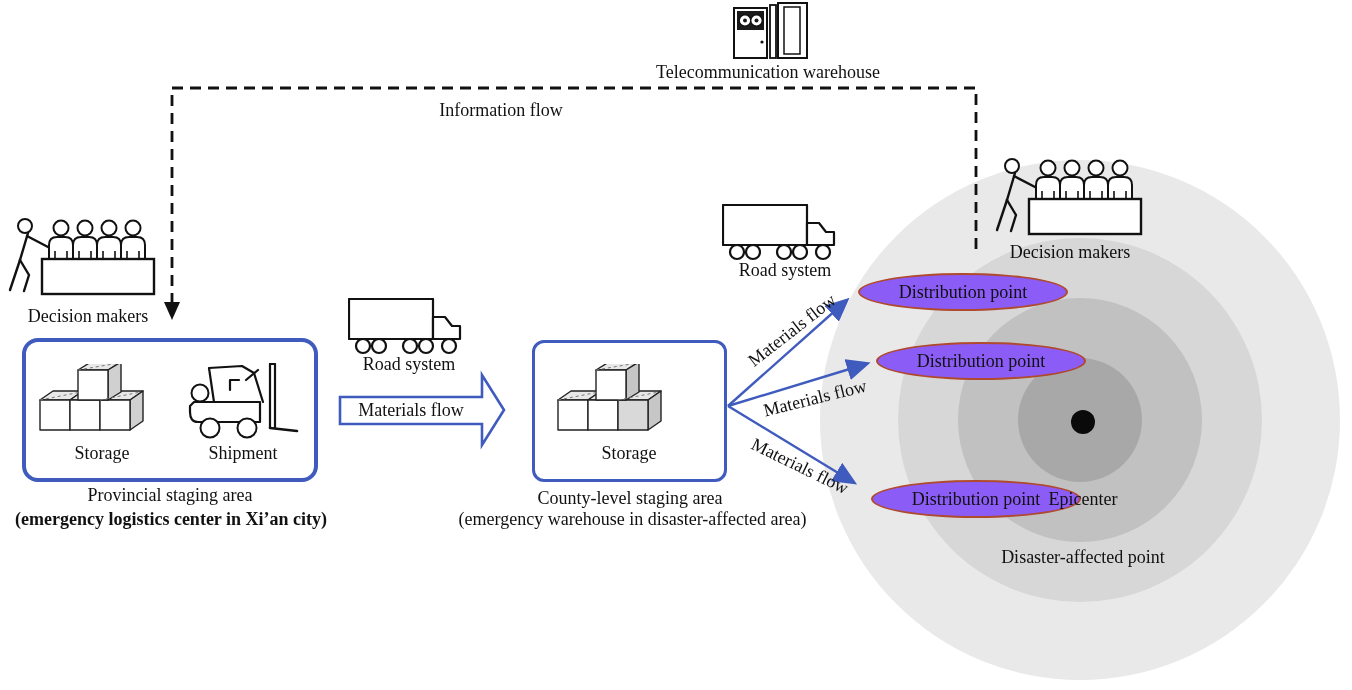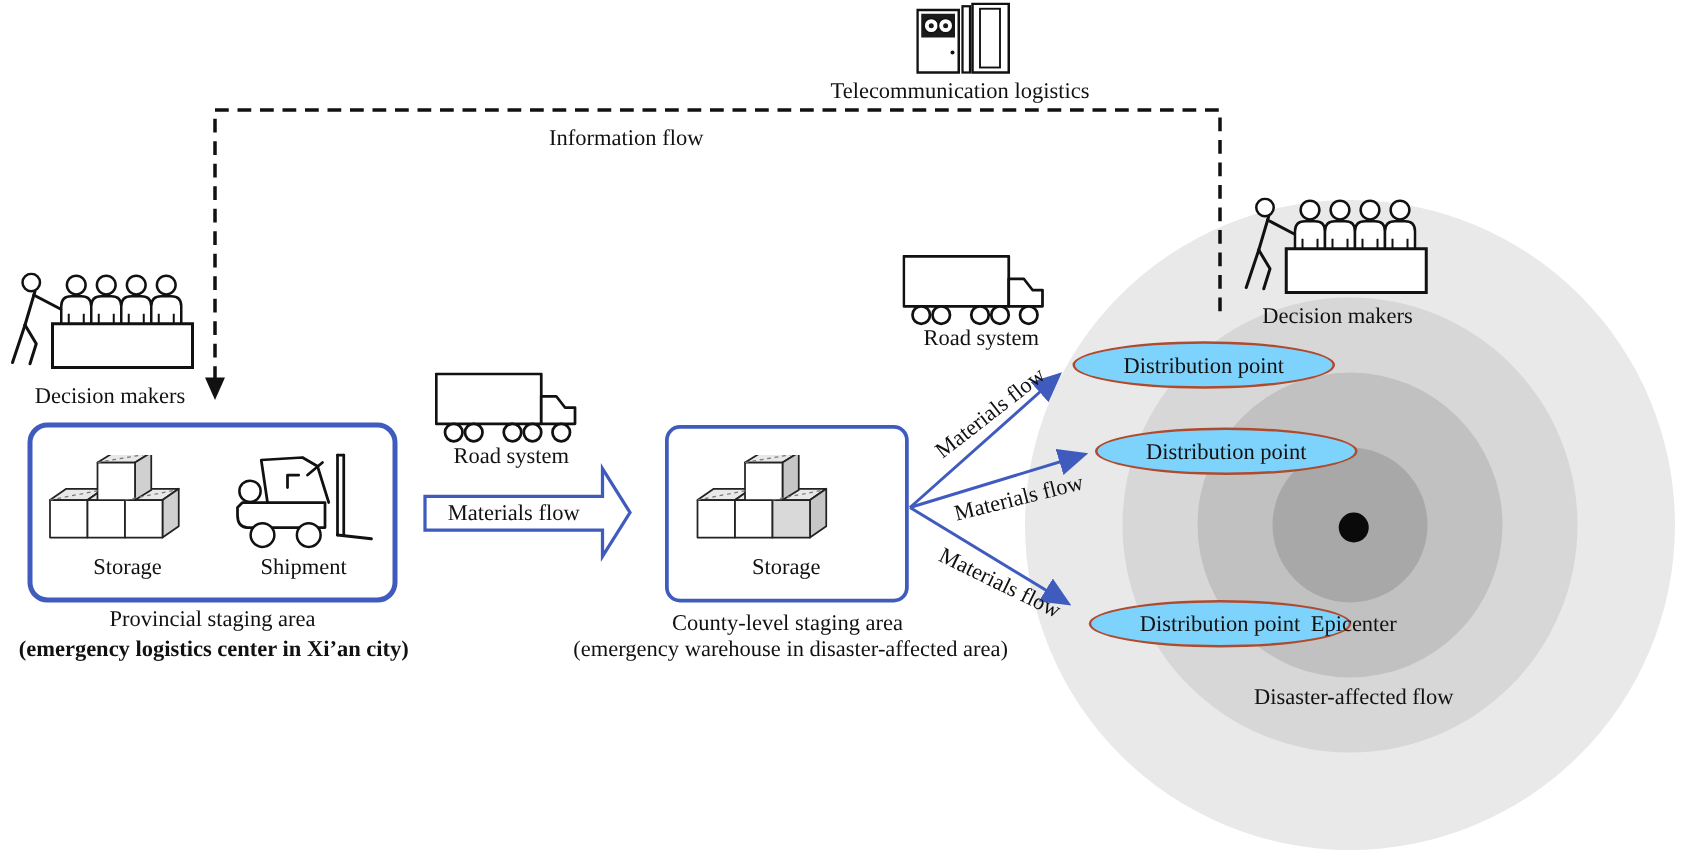--- a/index.html
+++ b/index.html
@@ -4,21 +4,21 @@
 <style>
   html,body{margin:0;padding:0;}
   body{width:1352px;height:690px;position:relative;background:#ffffff;overflow:hidden;
        font-family:"Liberation Serif",serif;color:#111;}
   .label{position:absolute;font-size:18px;line-height:1.12;text-align:center;color:#111;white-space:nowrap;z-index:6;}
   .circle{position:absolute;border-radius:50%;z-index:1;}
   .stage-box{position:absolute;background:#fff;z-index:4;}
   .prov-box{left:22px;top:338px;width:288px;height:136px;border:4px solid #3f5bbd;border-radius:16px;}
   .county-box{left:532px;top:340px;width:189px;height:136px;border:3px solid #3f5bbd;border-radius:12px;}
   .dp{position:absolute;width:206px;height:34px;border:2px solid #b04a2e;border-radius:50%;
-      background:#7dd3fc;display:flex;align-items:center;justify-content:center;
+      background:#8b5cf6;display:flex;align-items:center;justify-content:center;
       font-size:18px;z-index:5;}
   .icon{position:absolute;z-index:5;}
   svg{display:block;}
   #overlay{position:absolute;left:0;top:0;z-index:3;pointer-events:none;}
   .rot{transform-origin:center center;}
 </style>
 </head>
 <body>
 
 <div class="circle" style="left:820px;top:160px;width:520px;height:520px;background:#e9e9e9;"></div>
@@ -49,21 +49,21 @@
   <rect x="4" y="9" width="27" height="19" fill="#1a1a1a"></rect>
   <circle cx="12" cy="18.5" r="5.8" fill="#fff" stroke="#111" stroke-width="1.4"></circle>
   <circle cx="12" cy="18.5" r="2" fill="#1a1a1a"></circle>
   <circle cx="23.5" cy="18.5" r="5.8" fill="#fff" stroke="#111" stroke-width="1.4"></circle>
   <circle cx="23.5" cy="18.5" r="2" fill="#1a1a1a"></circle>
   <circle cx="29" cy="40" r="1.6" fill="#111"></circle>
   <rect x="37" y="3" width="6" height="53" fill="#fff" stroke="#111" stroke-width="1.8"></rect>
   <rect x="45" y="1" width="29" height="55" fill="#fff" stroke="#111" stroke-width="2"></rect>
   <rect x="51" y="5" width="16" height="47" fill="#fff" stroke="#111" stroke-width="1.5"></rect>
 </svg>
-<div class="label" style="left:638px;top:62px;width:260px;">Telecommunication logistics</div>
+<div class="label" style="left:638px;top:62px;width:260px;">Telecommunication warehouse</div>
 
 <div class="label" style="left:416px;top:100px;width:170px;">Information  flow</div>
 
 <svg class="icon" style="left:6px;top:218px;" width="152" height="82" viewBox="0 0 152 82">
   <g stroke="#111" fill="none" stroke-width="2.4" stroke-linecap="round" stroke-linejoin="round">
     <circle cx="19" cy="8" r="7" fill="#fff" stroke-width="2"></circle>
     <path d="M22,15 L14,42"></path>
     <path d="M21,18 L42,29"></path>
     <path d="M14,42 L4,72"></path>
     <path d="M14,42 L23,57 L18,73"></path>
@@ -227,13 +227,13 @@
 </div>
 <div class="dp" style="left:871px;top:480px;">
   <span>Distribution point</span>
 </div>
 
 <div class="label rot" style="left:722px;top:320px;width:140px;transform:rotate(-38deg);">Materials flow</div>
 <div class="label rot" style="left:745px;top:388px;width:140px;transform:rotate(-14deg);">Materials flow</div>
 <div class="label rot" style="left:730px;top:456px;width:140px;transform:rotate(26deg);">Materials flow</div>
 
 <div class="label" style="left:1023px;top:441px;width:120px;margin-top:48px;">Epicenter</div>
-<div class="label" style="left:992px;top:547px;width:182px;">Disaster-affected flow</div>
+<div class="label" style="left:992px;top:547px;width:182px;">Disaster-affected point</div>
 
 </body></html>

